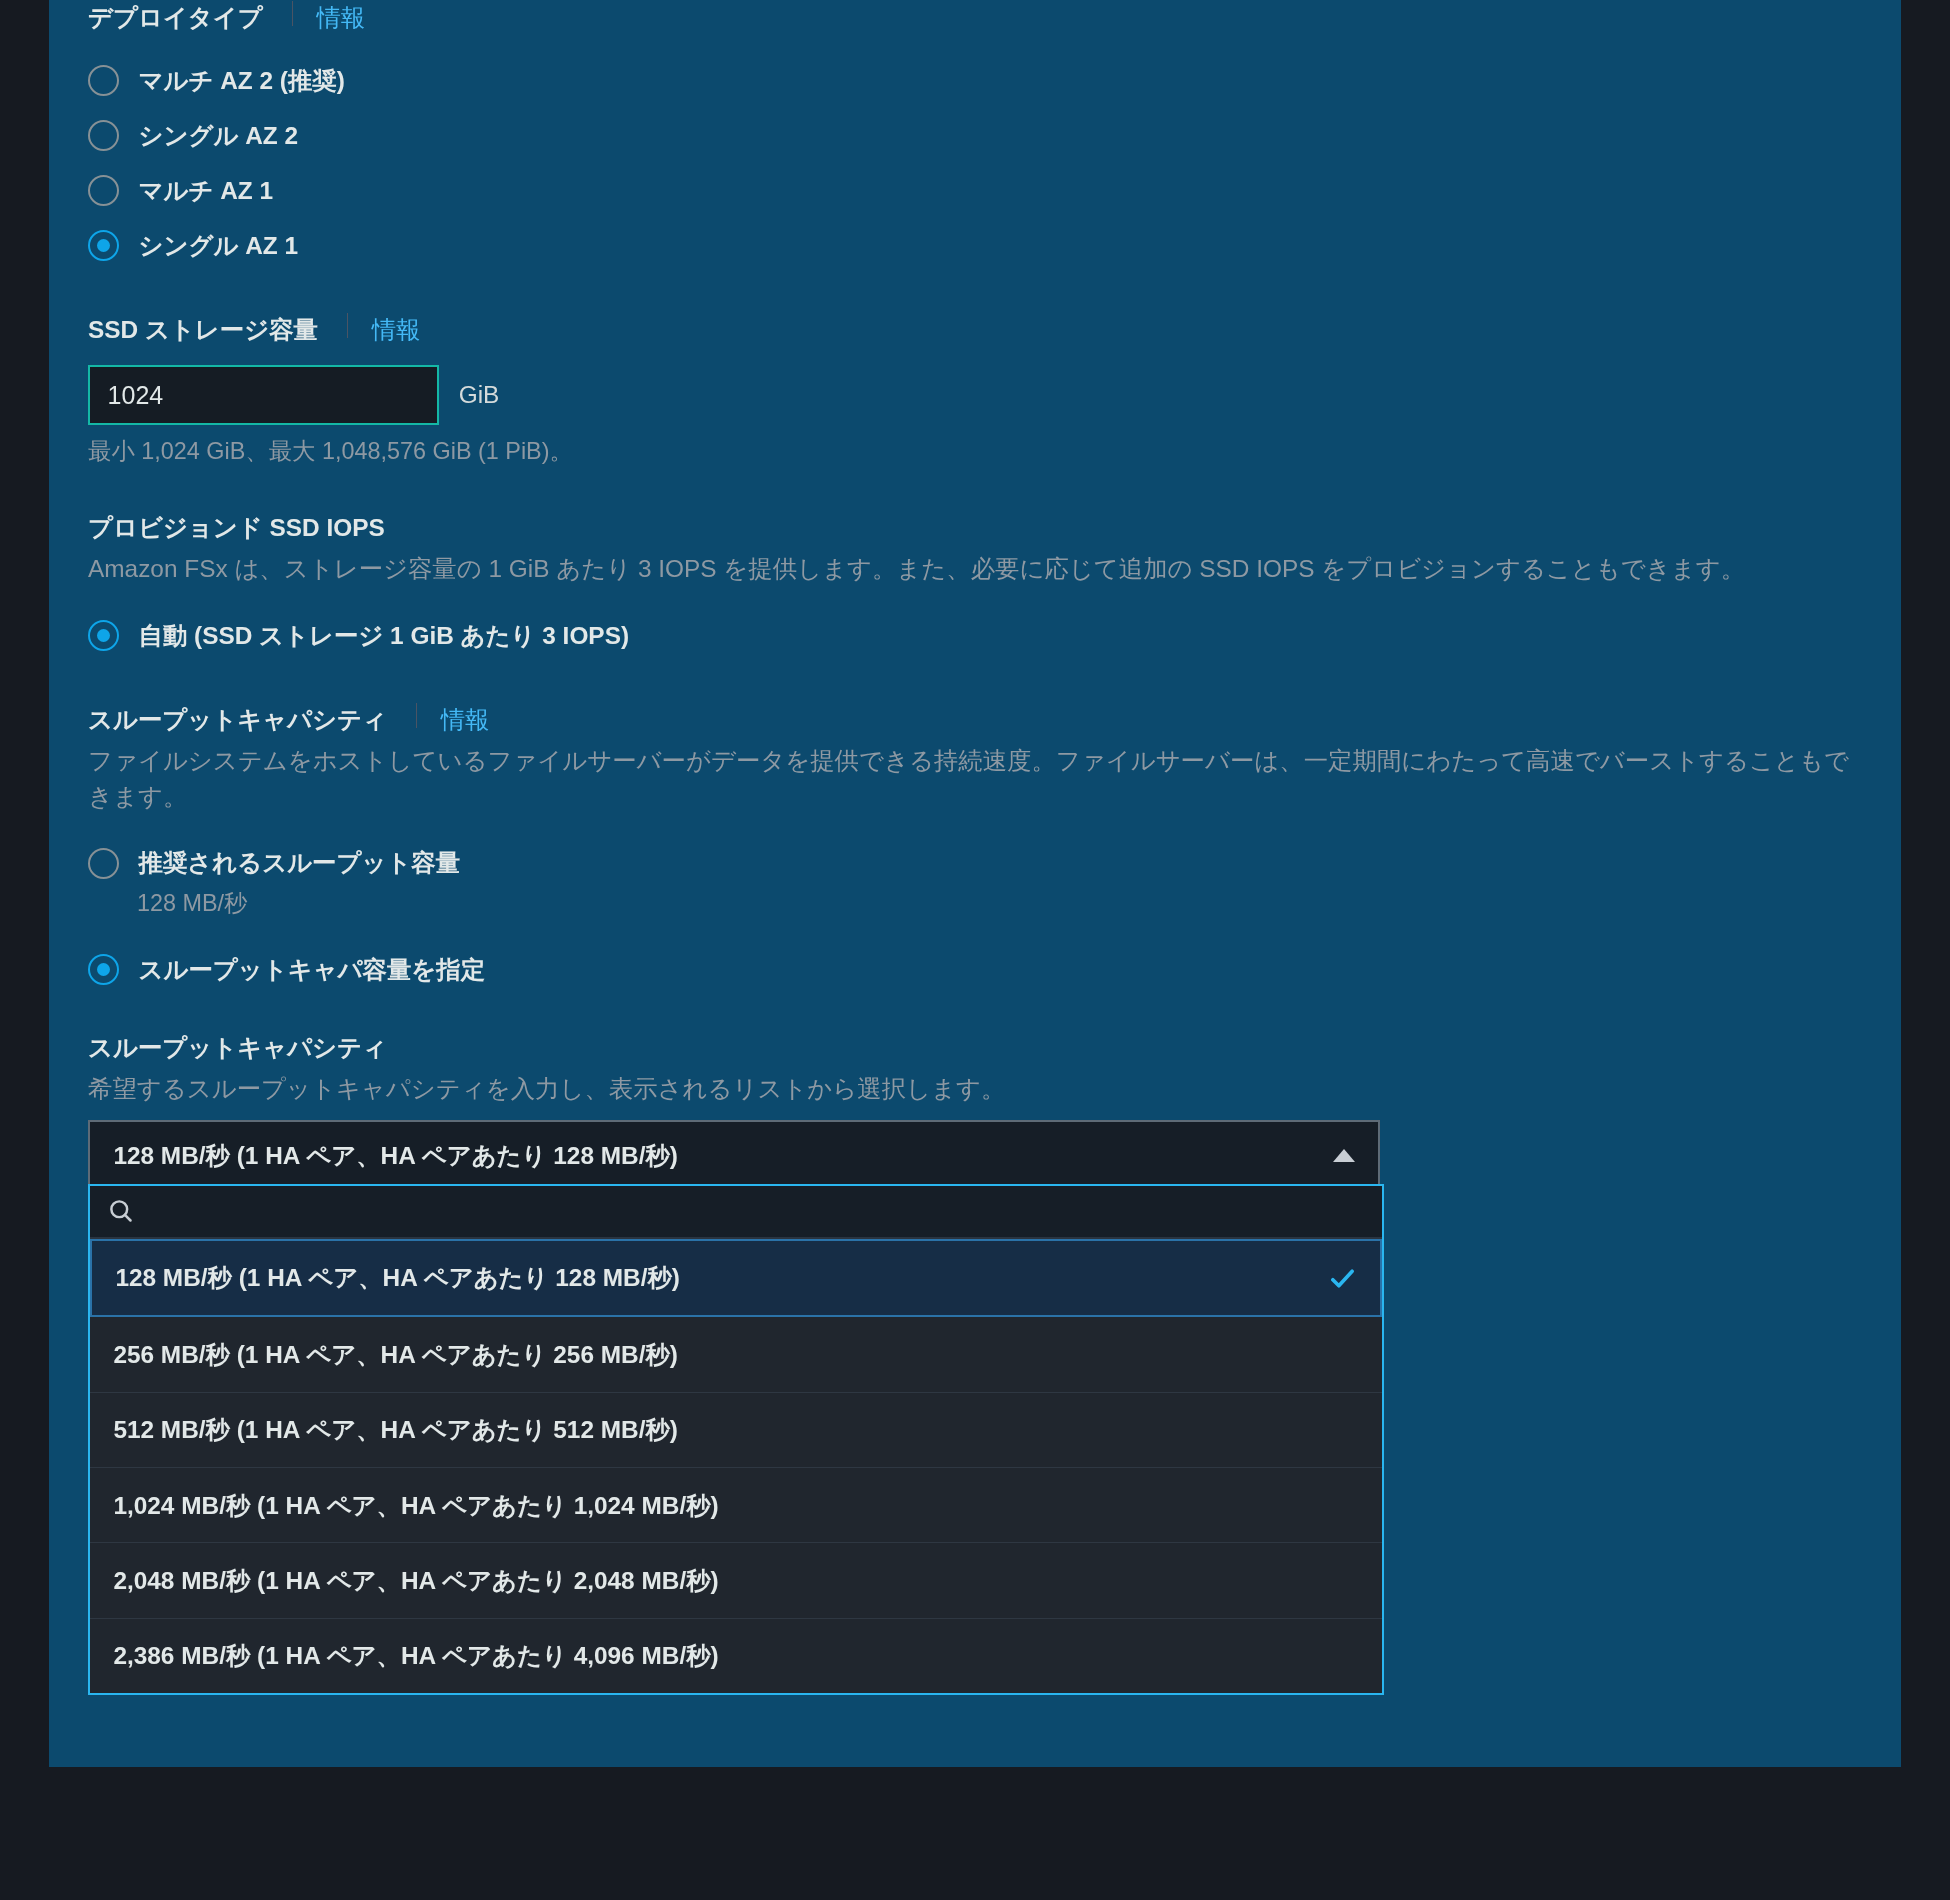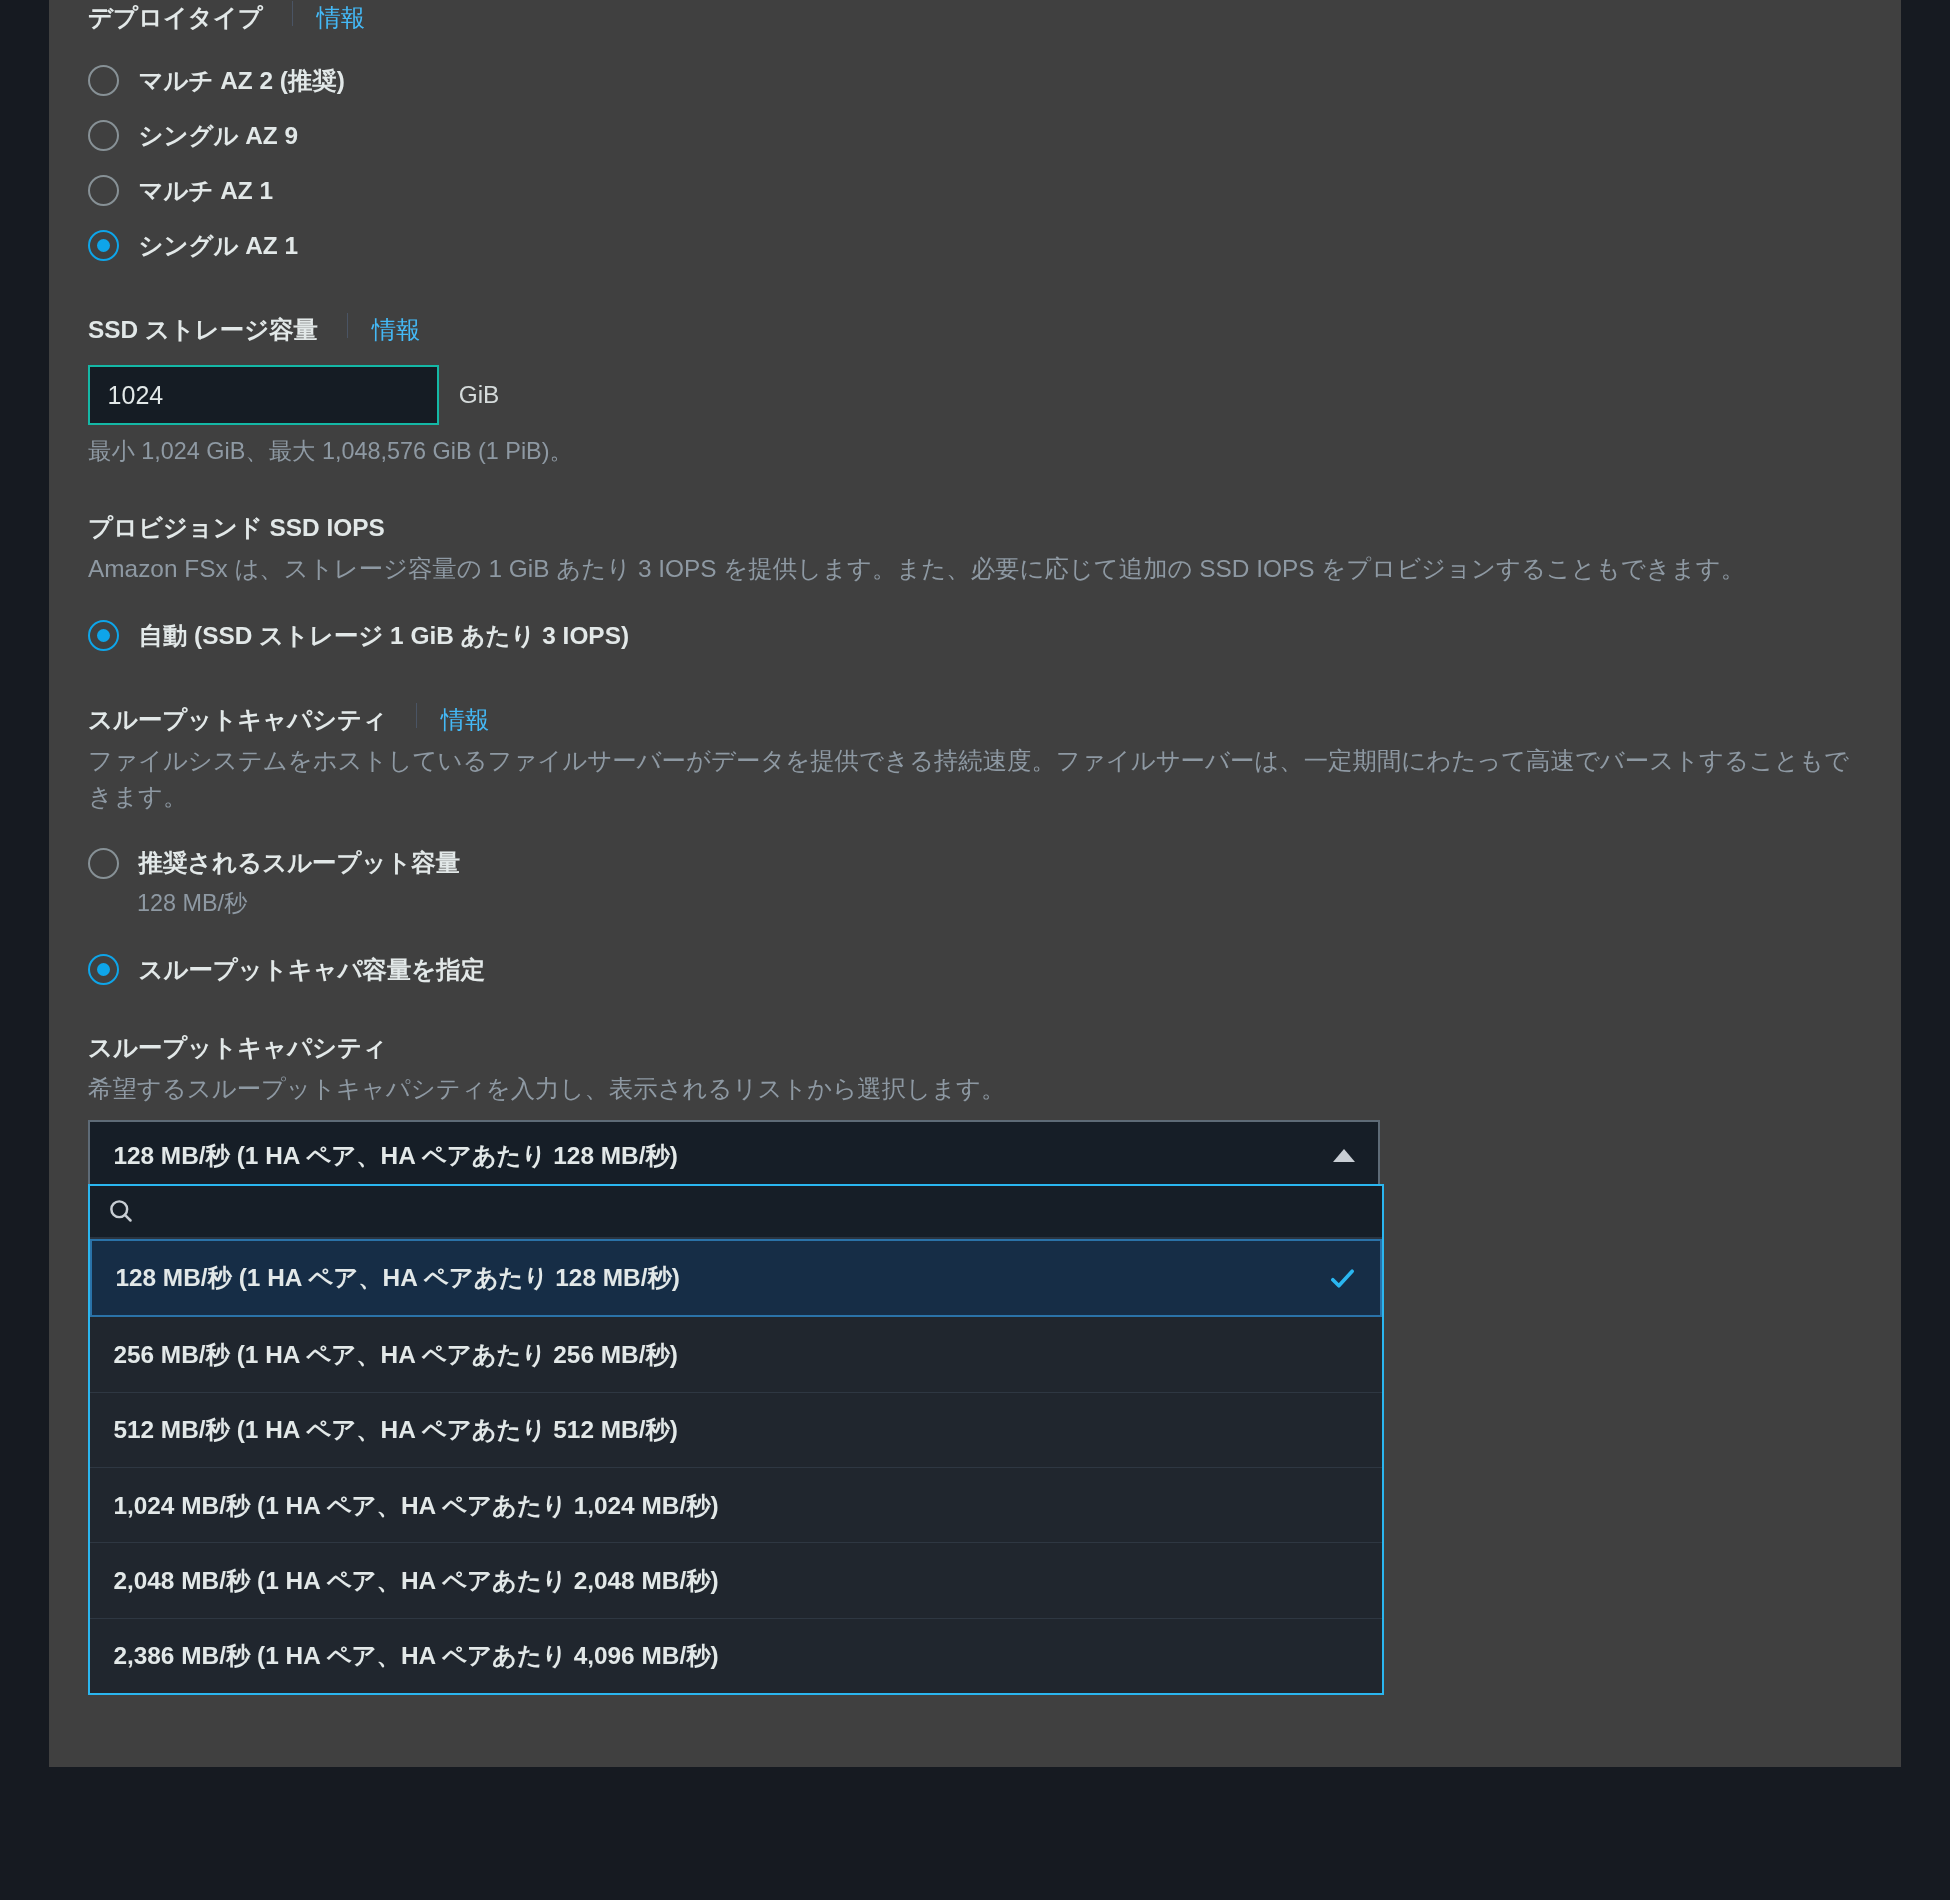--- a/index.html
+++ b/index.html
@@ -9,21 +9,21 @@
     color: #d5dbdb;
     font-family: "Amazon Ember", "Helvetica Neue", Arial, "Hiragino Kaku Gothic ProN", "Yu Gothic", Meiryo, sans-serif;
     font-size: 24.4px;
     line-height: 1.45;
   }
   .page {
     padding: 0 0 0 0;
     width: 1950px;
   }
   .panel {
-    background: #404040;
+    background: #0c4a6e;
     margin: 0 49px 39px 49px;
     padding: 0 39px 49px 39px;
   }
   .section-label-row {
     display: flex;
     align-items: baseline;
     gap: 19.5px;
     padding-top: 0;
     margin-bottom: 17.6px;
   }
@@ -200,21 +200,21 @@
       <div class="radio-row">
         <span class="radio-outer">
             <span class="radio-inner"></span>
           </span>
         <span class="radio-label">マルチ AZ 2 (推奨)</span>
       </div>
       <div class="radio-row">
         <span class="radio-outer">
             <span class="radio-inner"></span>
           </span>
-        <span class="radio-label">シングル AZ 9</span>
+        <span class="radio-label">シングル AZ 2</span>
       </div>
       <div class="radio-row">
         <span class="radio-outer">
             <span class="radio-inner"></span>
           </span>
         <span class="radio-label">マルチ AZ 1</span>
       </div>
       <div class="radio-row selected">
         <span class="radio-outer">
             <span class="radio-inner"></span>

